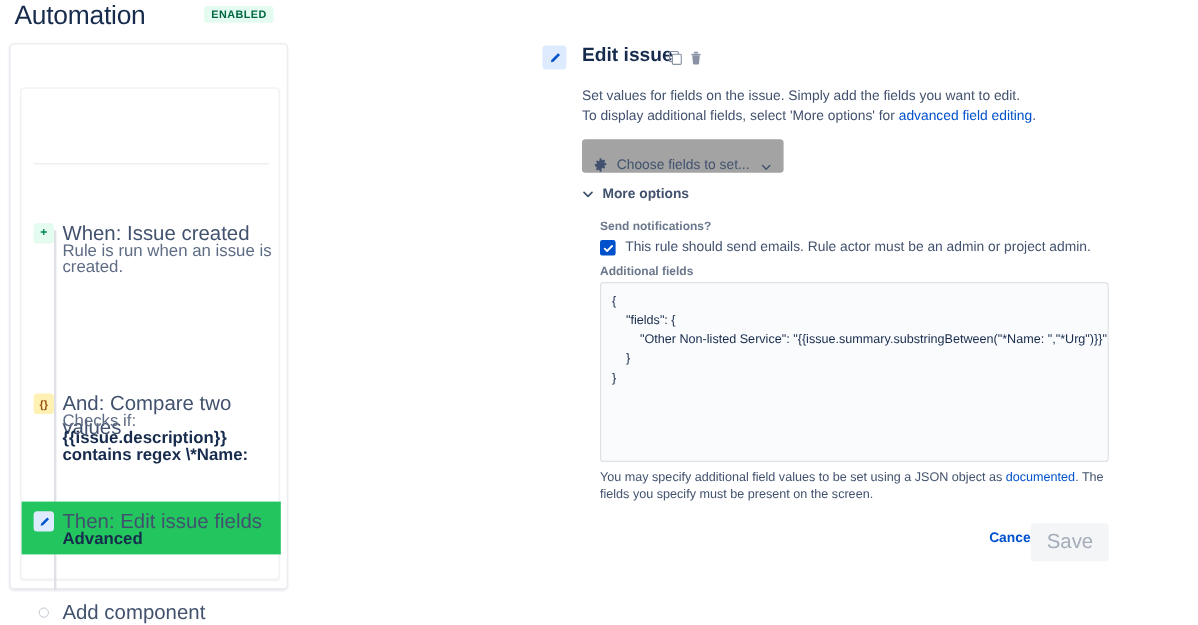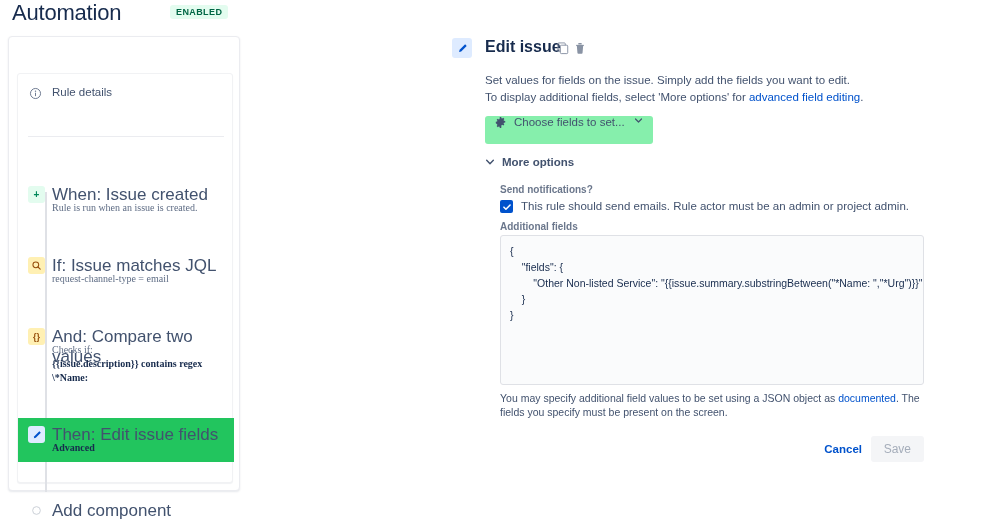--- a/index.html
+++ b/index.html
@@ -98,21 +98,21 @@
   .icon-cond    { background: #fff0b3; color: #974f0c; }
   .icon-action  { background: #deebff; color: #0052cc; }
 
   .comp .comp-title {
     position: absolute; left: 34px; top: 7px;
     font-size: 17px; color: #42526e;
   }
   .comp .comp-sub {
     position: absolute; left: 34px; top: 23px;
     width: 176px;
-    font-size: 10px; color: #5e6c84; line-height: 14px; font-family: Liberation Serif, serif;
+    font-size: 14px; color: #5e6c84; line-height: 14px;
   }
   .comp .comp-sub-bold { font-weight: bold; color: #172b4d; }
 
   
   .detail {
     position: absolute; left: 452px; top: 34px;
     width: 490px;
   }
   .detail-head-icon {
     position: absolute; left: 0px; top: 4px;
@@ -136,23 +136,23 @@
 
   .detail-desc {
     position: absolute; left: 33px;
     font-size: 11.5px; color: #42526e;
   }
   .lnk { color: #0052cc; cursor: pointer; }
 
   .choose-btn {
     position: absolute; left: 33px; top: 82px;
     height: 28px;
-    background: #86efac;
+    background: #a3a3a3;
     border: none; border-radius: 3px;
-    display: flex; align-items: flex-start;
+    display: flex; align-items: flex-end;
     padding: 0 10px 0 9px;
     cursor: pointer;
   }
   .choose-btn .gear { margin-right: 7px; display:flex; color:#42526e; }
   .choose-btn .txt { font-size: 11.5px; color: #42526e; }
   .choose-btn .chev { margin-left: 9px; color: #42526e; font-size: 9px; display:flex;}
 
   .more-options {
     position: absolute; left: 33px; top: 122px;
     display: flex; align-items: center;
@@ -207,70 +207,50 @@
   }
   .btn-cancel {
     position: absolute; right: 56px; top: 3px;
     font-size: 11.5px; color: #0052cc; font-weight: bold;
     background: none; border: none; cursor: pointer;
     padding: 4px 6px;
     font-family: "Liberation Sans", sans-serif;
   }
   .btn-save {
     position: absolute; right: 0px; top: 0px;
-    font-size: 12px; color: #a5adba;
+    font-size: 17px; color: #a5adba;
     background: #f4f5f7; border: none; border-radius: 3px;
     padding: 6px 13px; cursor: default;
     font-family: "Liberation Sans", sans-serif;
   }
 </style>
 </head>
 <body>
 
 <div class="page-header">
   <div class="page-title">Automation</div>
   <div class="enabled-badge">ENABLED</div>
 </div>
 
 <div class="rule-card">
 
   <div class="rule-inner">
 
-    <div class="nav-row" style="top:8px;">
-      <span class="nav-icon">
-        <svg width="13" height="13" viewBox="0 0 16 16">
-            <circle cx="8" cy="8" r="6.2" fill="none" stroke="#5e6c84" stroke-width="1.1"></circle>
-            <circle cx="8" cy="5.1" r="0.85" fill="#5e6c84"></circle>
-            <rect x="7.45" y="6.9" width="1.1" height="4.4" rx="0.5" fill="#5e6c84"></rect>
-          </svg>
-      </span>
-      <span class="nav-label">Rule details</span>
-    </div>
 
 
     <div class="nav-divider" style="top:62px;"></div>
 
     <div class="connector" style="top:118px;height:300px;"></div>
 
     <div class="comp" style="top:104px; height:48px;">
       <span class="comp-icon icon-trigger">+</span>
       <span class="comp-title">When: Issue created</span>
       <span class="comp-sub">Rule is run when an issue is created.</span>
     </div>
 
-    <div class="comp" style="top:175px; height:48px;">
-      <span class="comp-icon icon-cond">
-        <svg width="11" height="11" viewBox="0 0 16 16">
-            <circle cx="7" cy="7" r="4.2" fill="none" stroke="#974f0c" stroke-width="1.5"></circle>
-            <line x1="10.2" y1="10.2" x2="13.4" y2="13.4" stroke="#974f0c" stroke-width="1.6" stroke-linecap="round"></line>
-          </svg>
-      </span>
-      <span class="comp-title">If: Issue matches JQL</span>
-      <span class="comp-sub">request-channel-type = email</span>
-    </div>
 
     <div class="comp" style="top:246px; height:64px;">
       <span class="comp-icon icon-cond" style="font-size:9px;">{}</span>
       <span class="comp-title">And: Compare two values</span>
       <span class="comp-sub">
         <span>Checks if:</span><br>
         <span class="comp-sub-bold">{{issue.description}} contains regex \*Name:</span>
       </span>
     </div>
 

